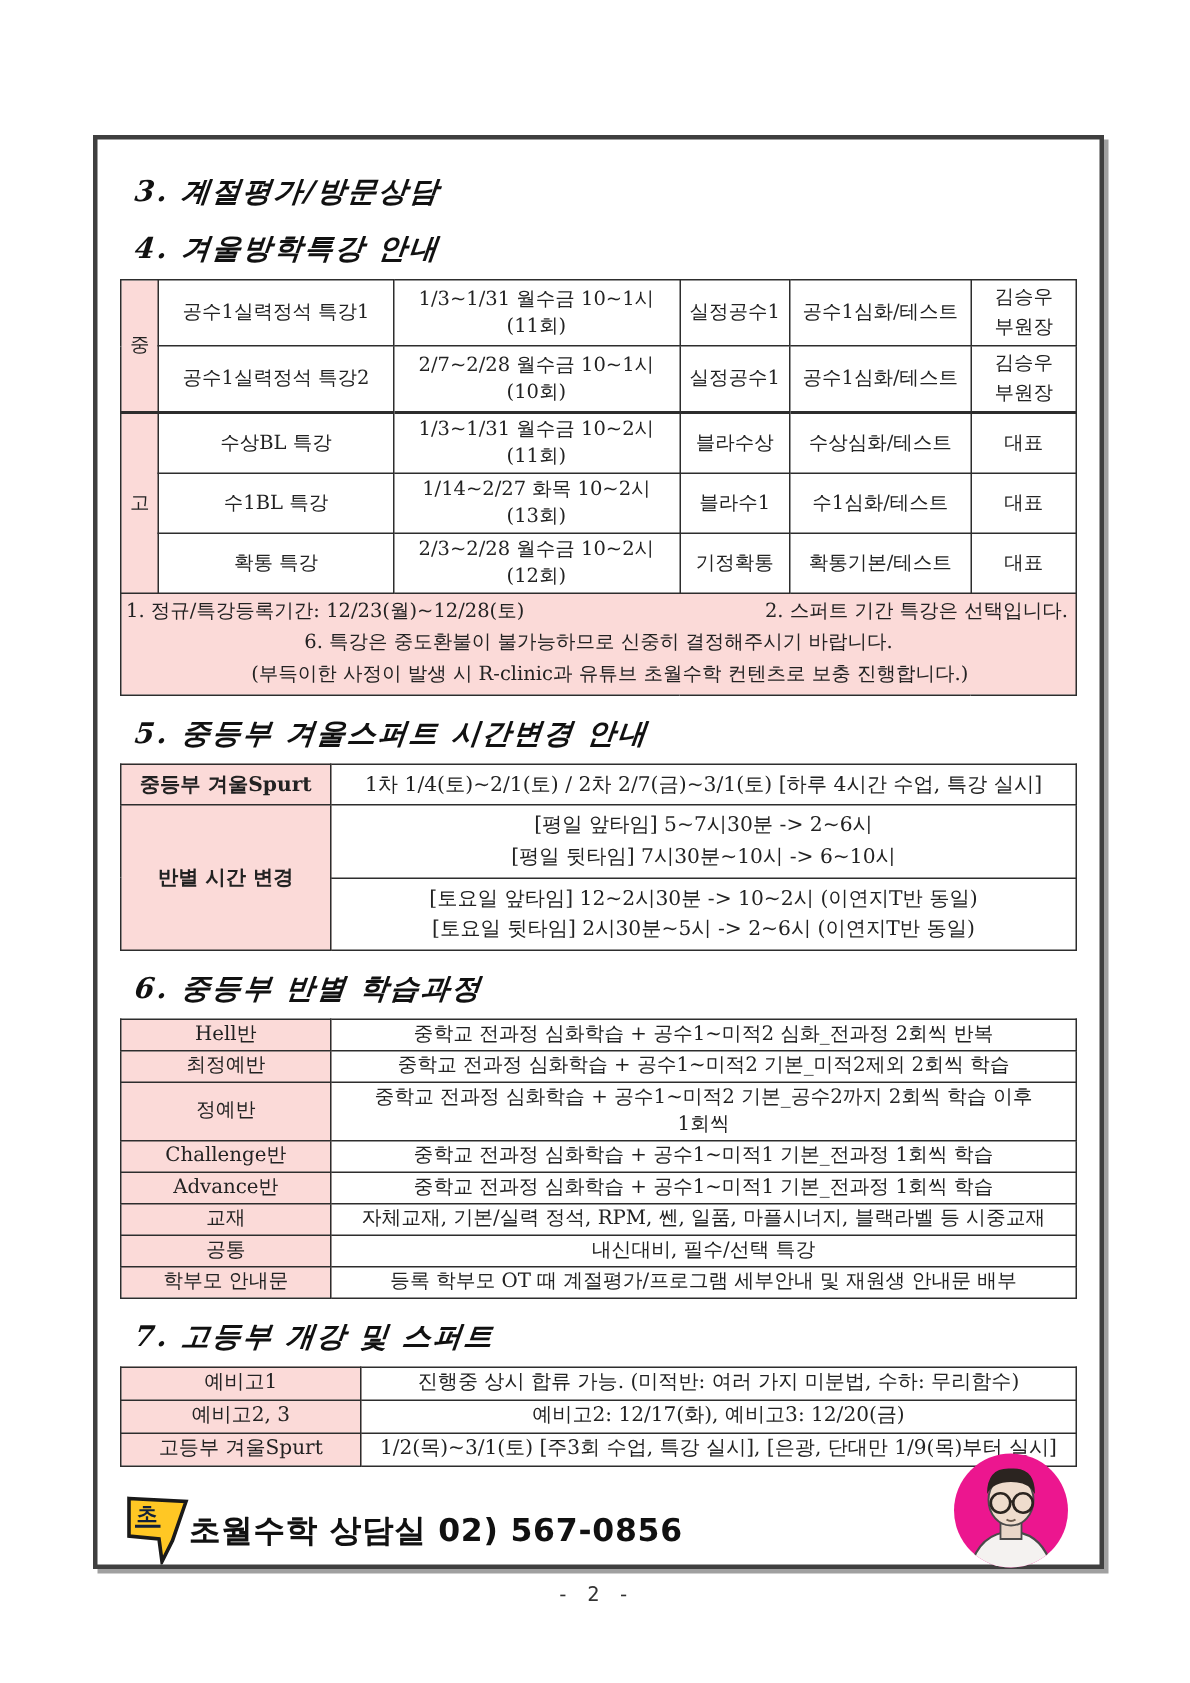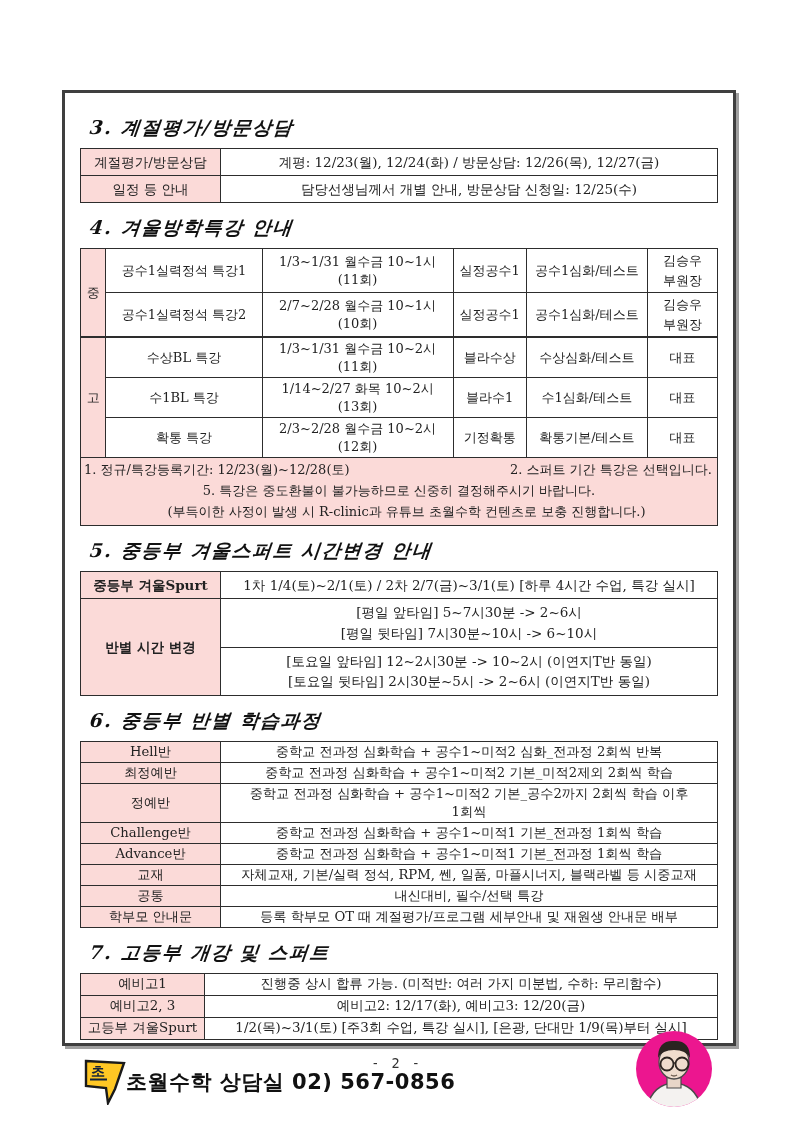--- a/index.html
+++ b/index.html
@@ -47,21 +47,21 @@
   .notes-indent { padding-left: 15px; }
 
   .sec5-table .c-label { width: 140px; font-weight: bold; }
   .sec5-table .r1 td { height: 27px; }
   .sec5-table .sub-cell { padding: 3px 2px; }
   .sec5-table .sub-cell div { line-height: 1.55; }
 
   .sec6-table .c-label { width: 140px; }
   .sec6-table td { height: 21px; font-size: 13.2px; padding: 1px 14px; }
 
-  .sec7-table .c-label { width: 124px; }
+  .sec7-table .c-label { width: 160px; }
   .sec7-table td { height: 22px; font-size: 13.4px; padding: 1px 3px; }
 
   .footer { display: flex; align-items: center; margin-top: 14px; padding: 0 4px; }
   .badge { width: 42px; height: 46px; flex: 0 0 auto; }
   .contact {
     font-size: 21px; font-weight: 700; margin-left: 0; letter-spacing: 0.5px;
     font-family: "DejaVu Sans", "Liberation Sans", sans-serif; color: #111;
   }
   .avatar { margin-left: auto; width: 80px; height: 82px; margin-top: -26px; }
 
@@ -72,32 +72,20 @@
   }
 </style>
 </head>
 <body>
 
 <div class="page">
   <div class="frame">
     <div class="content">
 
       <div class="sec-title">3. 계절평가/방문상담</div>
-      <table class="sec3-table">
-        <tbody>
-            <tr>
-          <td class="label-cell c-label">계절평가/방문상담</td>
-          <td>계평: 12/23(월), 12/24(화) / 방문상담: 12/26(목), 12/27(금)</td>
-        </tr>
-        <tr>
-          <td class="label-cell c-label">일정 등 안내</td>
-          <td>담당선생님께서 개별 안내, 방문상담 신청일: 12/25(수)</td>
-        </tr>
-      </tbody>
-        </table>
 
       <div class="sec-title">4. 겨울방학특강 안내</div>
       <table class="sec4-table">
         <colgroup>
           <col style="width:4%">
             <col style="width:24.5%">
             <col style="width:30%">
           <col style="width:11.5%">
             <col style="width:19%">
             <col style="width:11%">
@@ -139,21 +127,21 @@
           <td>기정확통</td>
           <td>확통기본/테스트</td>
           <td>대표</td>
         </tr>
         <tr>
           <td class="notes-cell" colspan="6">
             <div class="notes-line1">
               <span>1. 정규/특강등록기간: 12/23(월)~12/28(토)</span>
               <span>2. 스퍼트 기간 특강은 선택입니다.</span>
             </div>
-            <div>5. 특강은 중도환불이 불가능하므로 신중히 결정해주시기 바랍니다.</div>
+            <div>6. 특강은 중도환불이 불가능하므로 신중히 결정해주시기 바랍니다.</div>
             <div class="notes-indent">(부득이한 사정이 발생 시 R-clinic과 유튜브 초월수학 컨텐츠로 보충 진행합니다.)</div>
           </td>
         </tr>
       </tbody>
         </table>
 
       <div class="sec-title">5. 중등부 겨울스퍼트 시간변경 안내</div>
       <table class="sec5-table">
         <tbody>
             <tr class="r1">

